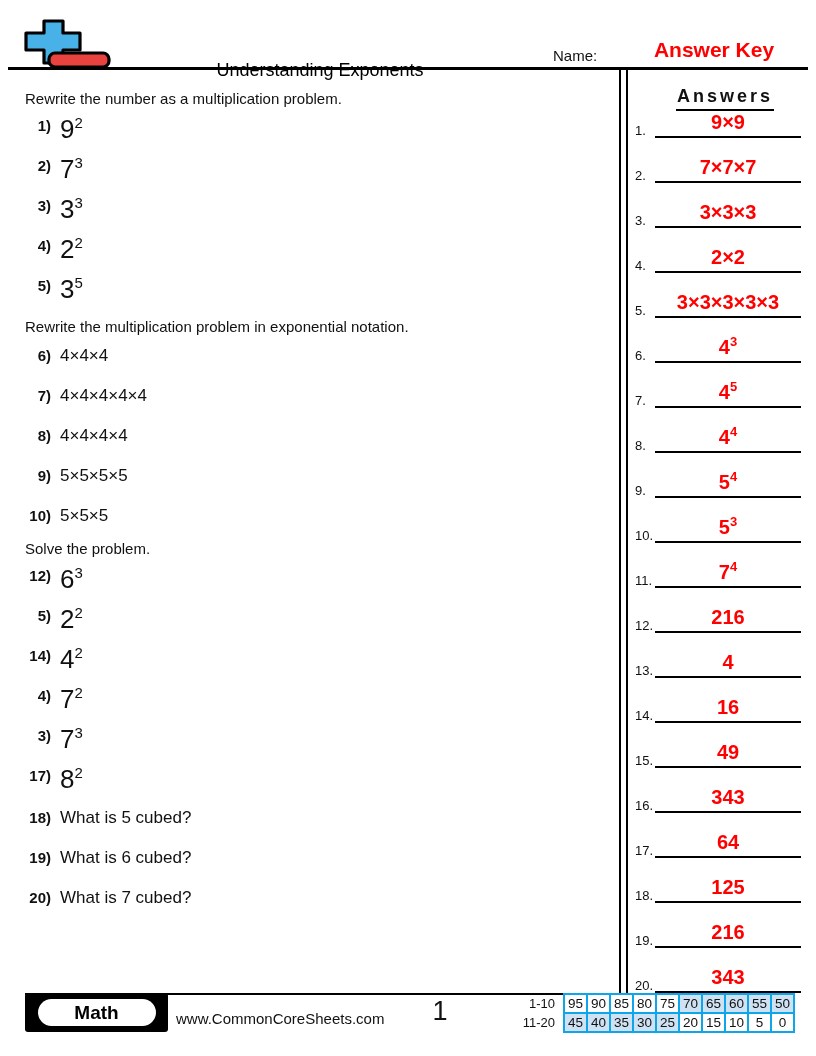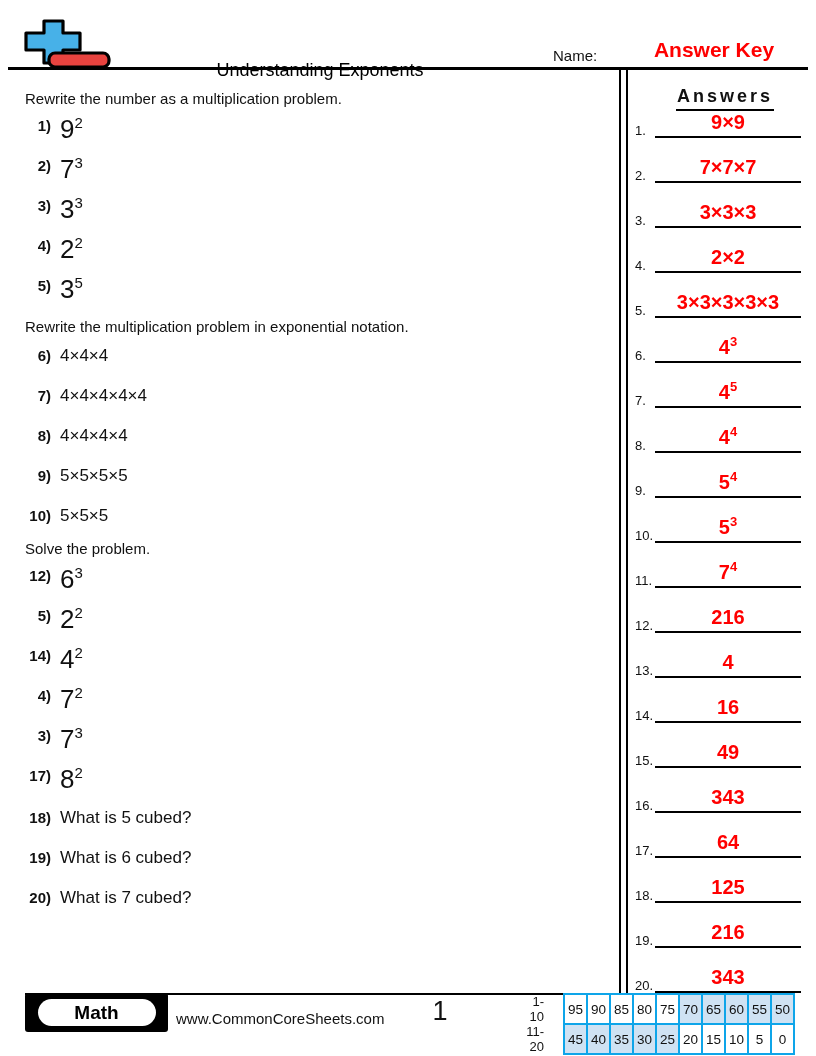--- a/index.html
+++ b/index.html
@@ -43,21 +43,21 @@
   .footer-rule { position:absolute; left:25px; top:993px; width:766px; height:2px; background:#000; }
   .math-box { position:absolute; left:25px; top:993px; width:143px; height:39px; background:#000;
               border-radius:3px; display:flex; align-items:center; justify-content:center; }
   .math-pill { background:#fff; border-radius:14px; width:118px; height:27px; display:flex;
                align-items:center; justify-content:center; font-size:19px; font-weight:bold; color:#000; }
   .site-url { position:absolute; left:176px; top:1010px; font-size:15px; }
   .page-num { position:absolute; left:415px; top:996px; width:50px; text-align:center; font-size:27px; }
   .score-table { position:absolute; left:518px; top:993px; border-collapse:collapse; }
   .score-table td { border:2px solid #0ea5e9; min-width:23px; height:19px; text-align:center;
                     padding:0 2px; font-size:13.5px; }
-  .score-table td.lbl { border:none; width:46px; text-align:right; padding-right:19px; font-size:13px; }
+  .score-table td.lbl { border:none; width:46px; text-align:right; padding-right:8px; font-size:13px; }
   .score-table td.shaded { background:var(--table-shade-blue); }
 </style>
 </head>
 <body>
 
 <div class="page">
 
   <svg class="logo" width="92" height="62" viewBox="0 0 92 62">
     <path d="M 22 13 L 41 13 L 41 25 L 58 25 L 58 42 L 41 42 L 41 55 L 22 55 L 22 42 L 4 42 L 4 25 L 22 25 Z" fill="var(--logo-blue)" stroke="#000" stroke-width="3.2" stroke-linejoin="round"></path>
     <rect x="27" y="45" width="60" height="14" rx="6" fill="var(--logo-red)" stroke="#000" stroke-width="3.2"></rect>

